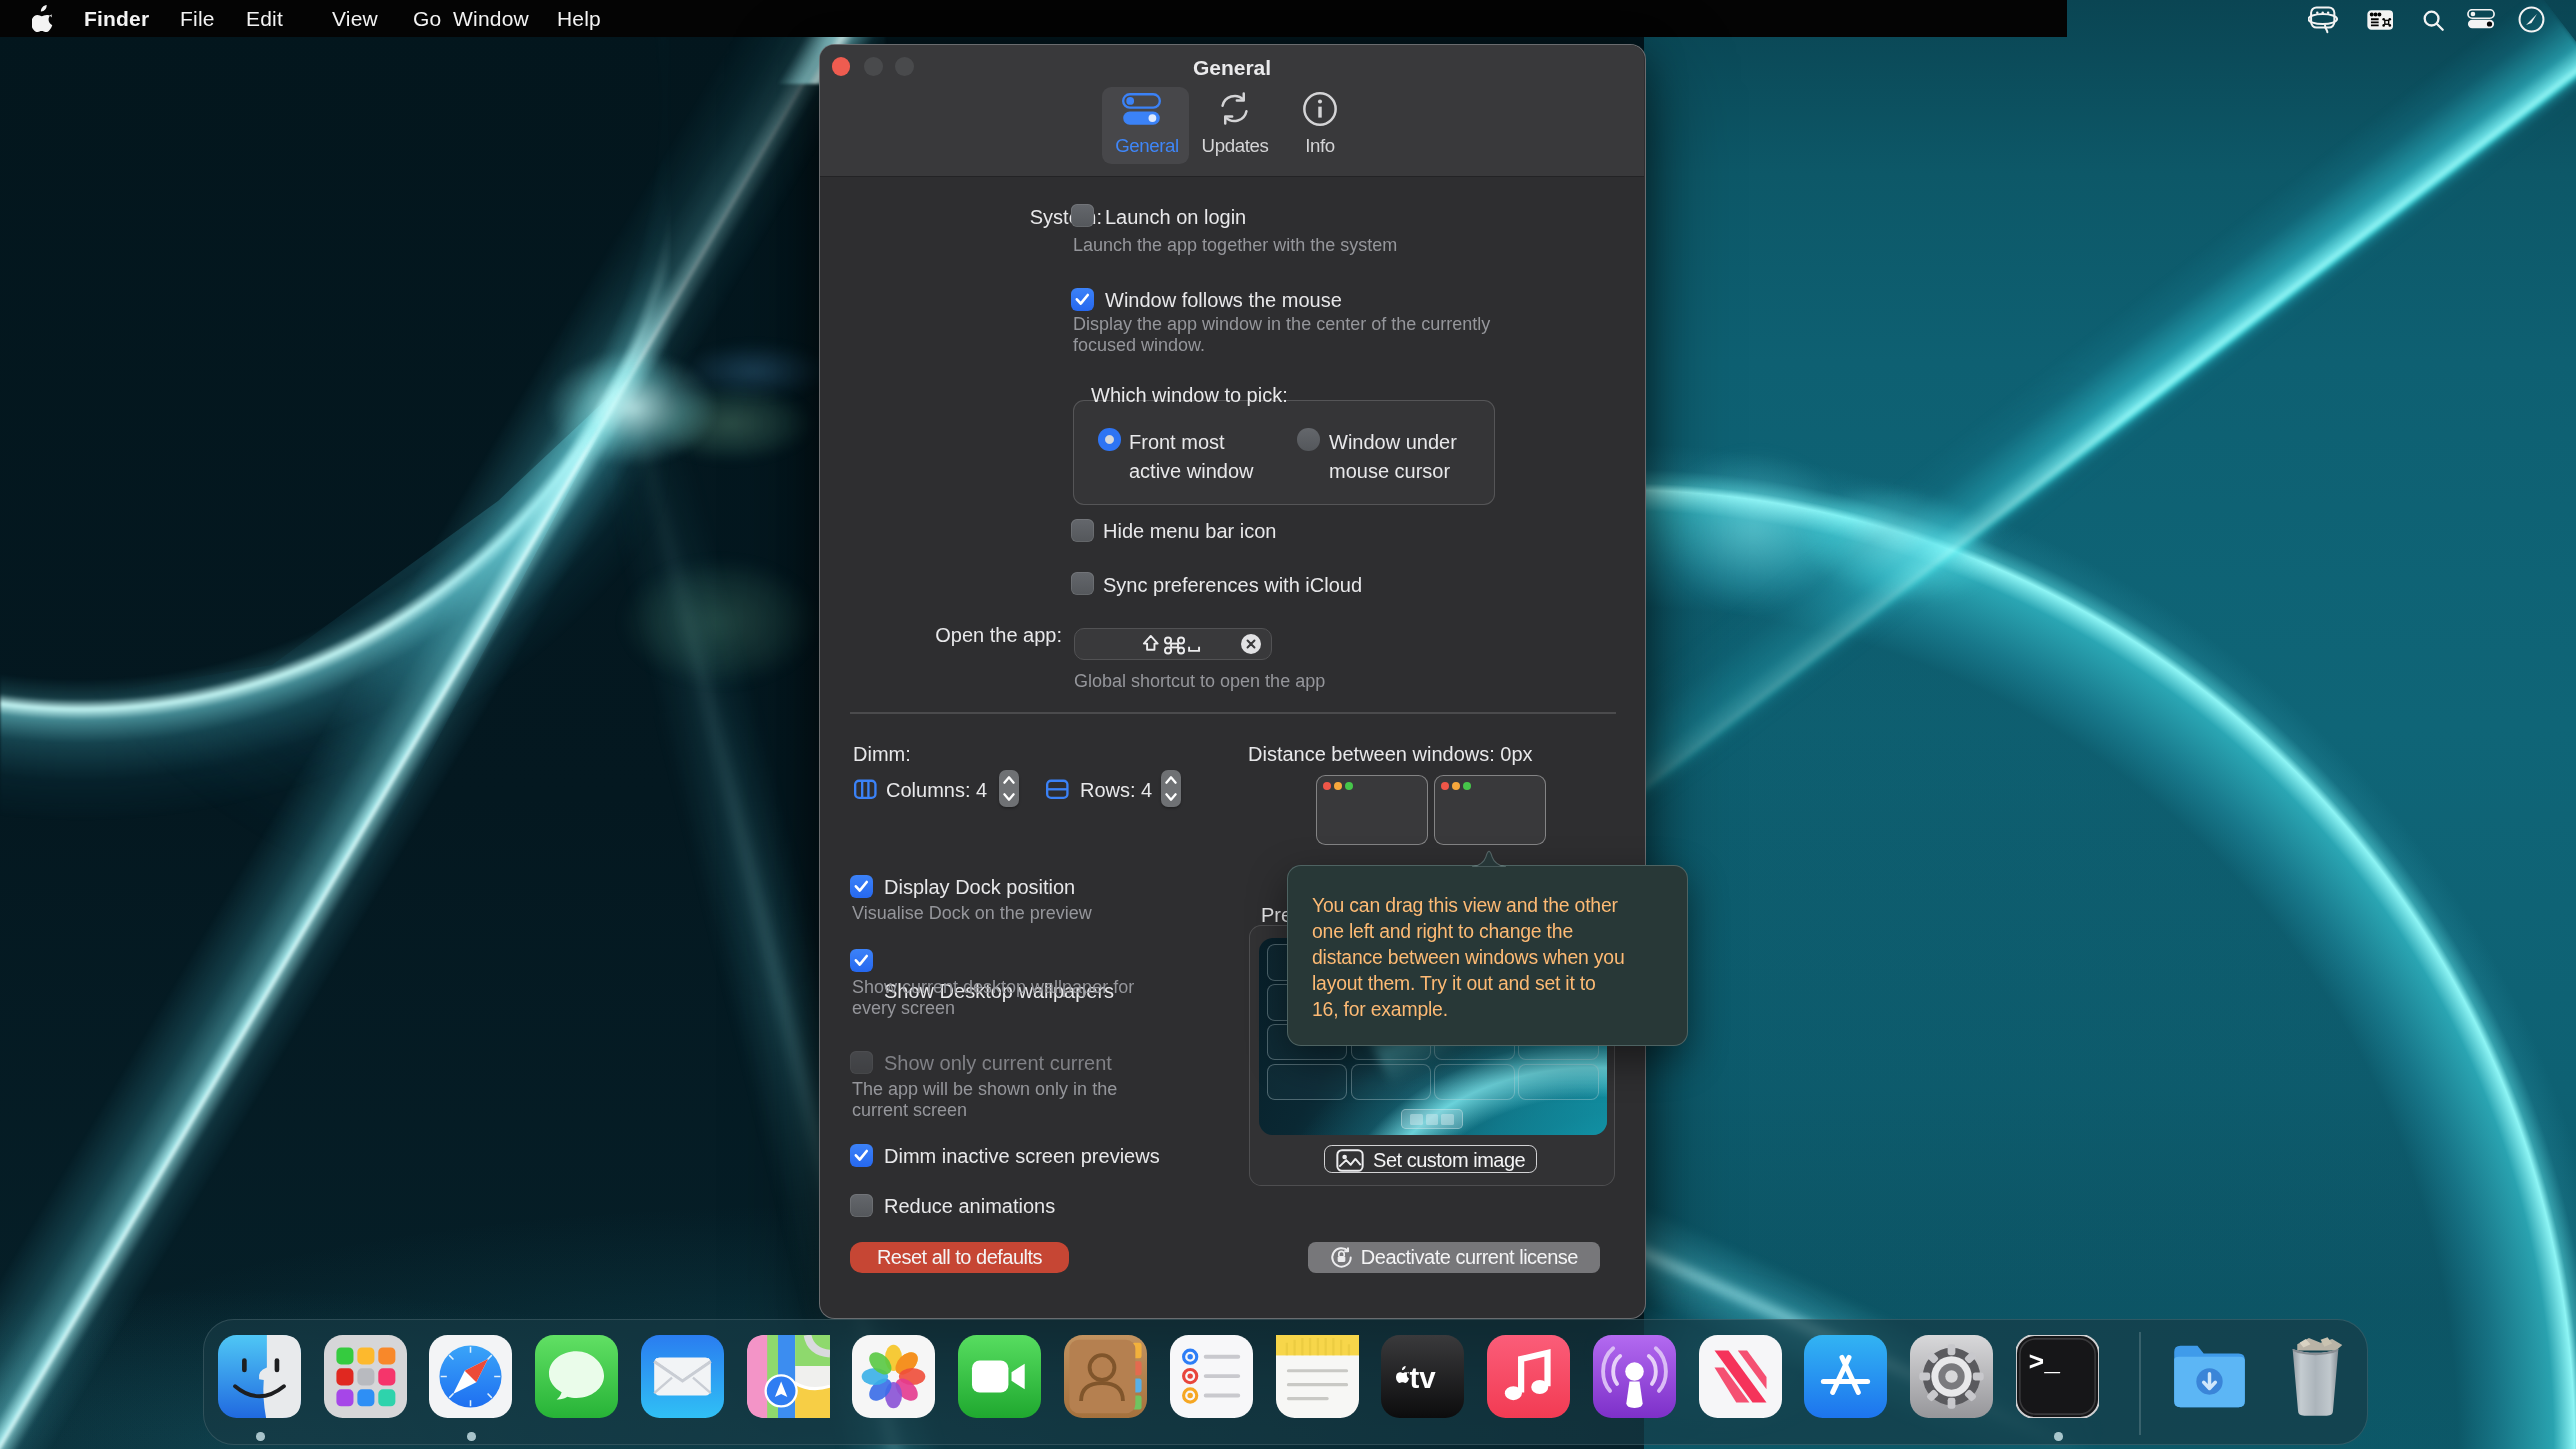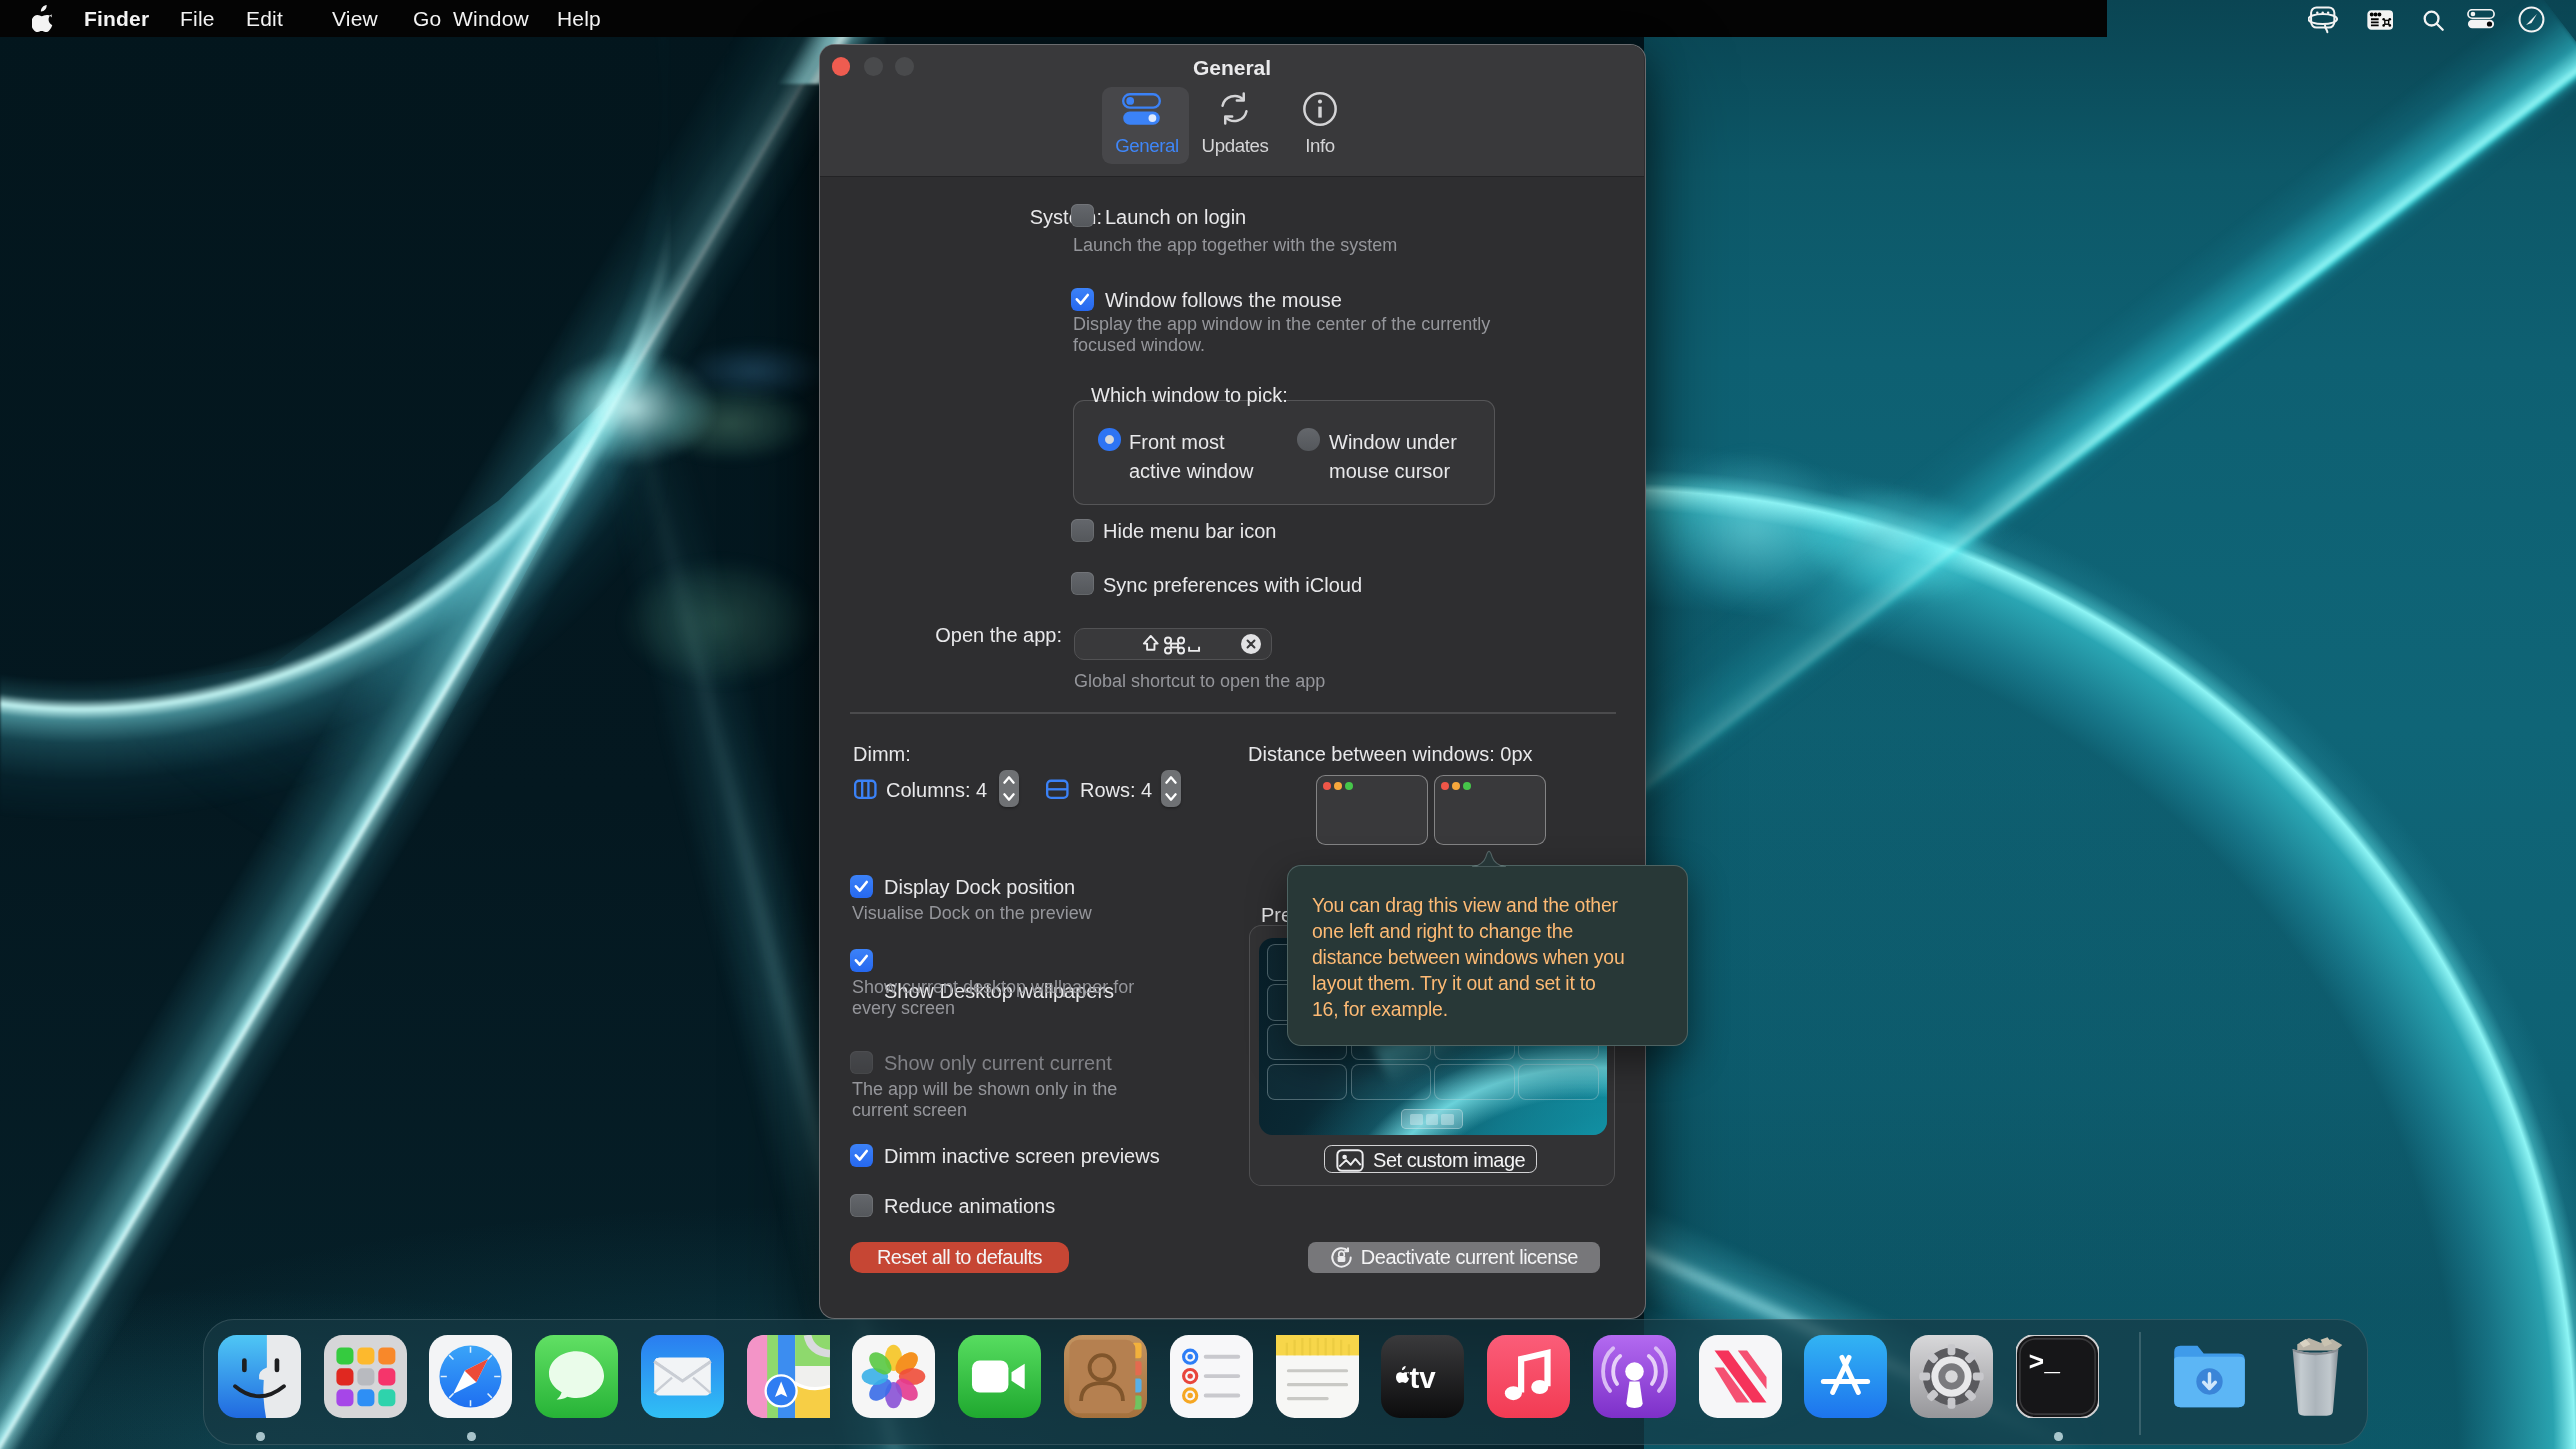--- a/index.html
+++ b/index.html
@@ -39,21 +39,21 @@
  background:linear-gradient(to bottom, rgba(10,60,75,0) 6%, rgba(25,130,150,0.3) 22%, rgba(55,205,220,0.55) 39%, rgba(120,242,245,0.9) 47.5%, #aefcfa 49.5%, rgba(70,235,238,0.95) 50.5%, rgba(45,190,205,0.3) 53%, rgba(20,120,140,0.05) 57%, rgba(0,0,0,0) 64%);
  -webkit-mask-image:linear-gradient(to right, rgba(0,0,0,0.28) 0%, rgba(0,0,0,0.45) 28%, #000 52%);
  mask-image:linear-gradient(to right, rgba(0,0,0,0.28) 0%, rgba(0,0,0,0.45) 28%, #000 52%);}
 #beamR2{width:544px;height:117px;left:1602px;top:1299px;transform:rotate(24.4deg);filter:blur(3.1px);
  background:linear-gradient(to bottom, rgba(70,200,215,0) 12%, rgba(90,215,228,0.3) 40%, rgba(165,245,250,0.7) 50%, rgba(90,215,228,0.32) 60%, rgba(30,120,140,0) 88%);
  -webkit-mask-image:linear-gradient(to right,#000 0 42%,rgba(0,0,0,0.3) 68%,rgba(0,0,0,0) 95%);
  mask-image:linear-gradient(to right,#000 0 42%,rgba(0,0,0,0.3) 68%,rgba(0,0,0,0) 95%);}
 #cornerwedge{left:768px;top:34px;width:117px;height:50px;background:linear-gradient(120.5deg, rgba(80,200,215,0) 26%, rgba(160,240,245,0.75) 46%, #d8fdfc 52%, rgba(130,225,235,0.55) 60%, rgba(60,170,190,0.15) 74%, rgba(0,0,0,0) 90%);filter:blur(1.6px);}
 #dockglow{left:1563px;top:1260px;width:311px;height:190px;background:radial-gradient(closest-side, rgba(60,190,210,0.18), rgba(40,150,175,0.08) 55%, rgba(20,100,125,0) 85%);filter:blur(6.2px);}
 
-#menubar{left:0;top:0;width:2067px;height:37px;background:#040404;color:#f3f3f3;padding-left:40px;}
+#menubar{left:0;top:0;width:2067px;height:37px;background:#040404;color:#f3f3f3;}
 .mitem{position:absolute;top:0;height:37px;line-height:38px;font-size:21px;letter-spacing:0.2px;}
 
 #win{left:819px;top:44px;width:827px;height:1275px;background:#2e2e30;border-radius:15.6px;border:1.6px solid rgba(190,195,200,0.42);box-sizing:border-box;box-shadow:0 35px 86px rgba(0,0,0,0.6), 0 9.3px 39px rgba(0,0,0,0.4);font-size:20px;color:#e8e8ea;}
 #toolbar{left:0;top:0;width:824px;height:131px;background:#39393b;border-radius:14px 14px 0 0;border-bottom:1.6px solid #232325;}
 .tl{width:18.7px;height:18.7px;border-radius:50%;}
 #wtitle{left:0;top:11px;width:824px;text-align:center;font-weight:bold;font-size:21px;color:#eaeaec;}
 #tabsel{left:282px;top:42px;width:87px;height:77px;background:#47474a;border-radius:9.3px;}
 .tablab{top:90px;text-align:center;font-size:18.7px;letter-spacing:-0.4px;}
 .rowlab{font-size:20px;line-height:26px;white-space:nowrap;}
 .desc{font-size:18px;line-height:21px;color:#95969b;white-space:nowrap;}

